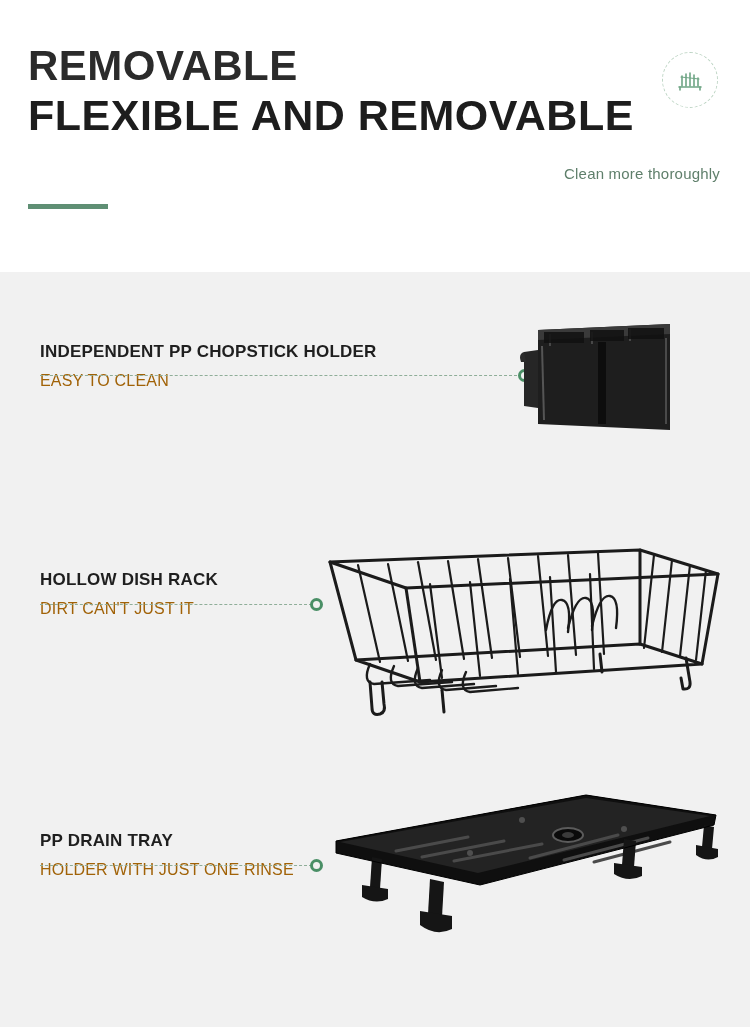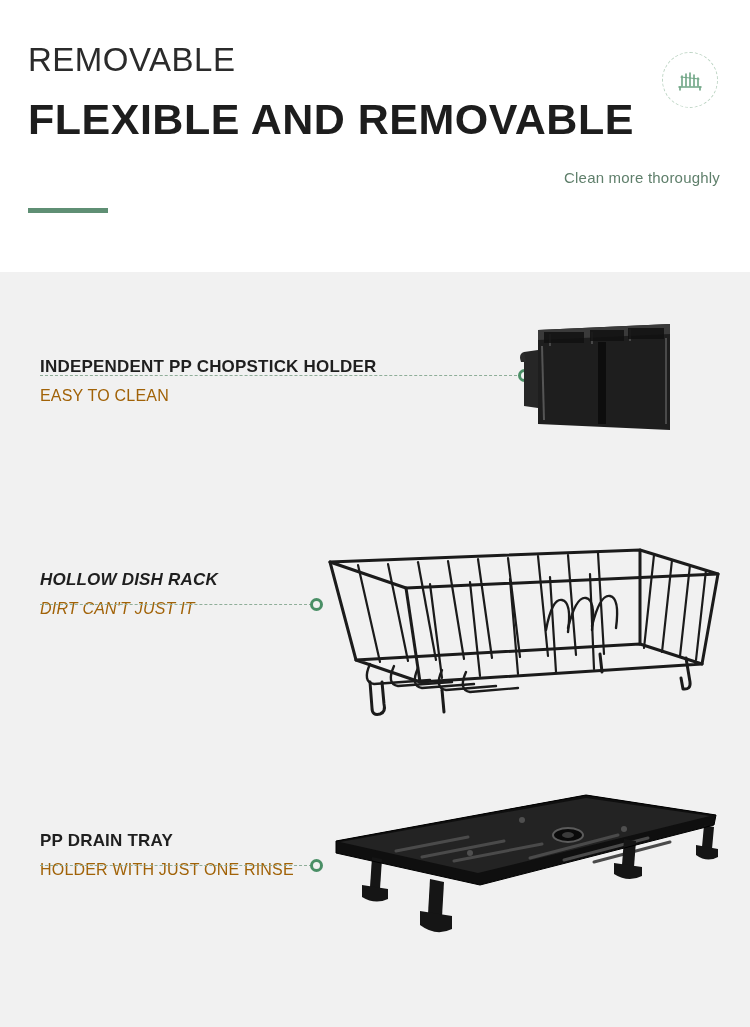--- a/index.html
+++ b/index.html
@@ -18,33 +18,33 @@
   }
 
   
   .header {
     position: relative;
     height: 272px;
     background: #ffffff;
     padding: 42px 30px 0 28px;
   }
   .title-line1 {
-    font-size: 33px;
-    font-weight: normal;
+    font-size: 42px;
+    font-weight: bold;
     color: #2b2b2b;
     letter-spacing: 0.5px;
     line-height: 1.12;
   }
   .title-line2 {
     font-size: 43px;
     font-weight: bold;
     color: #1d1d1d;
     letter-spacing: 0.5px;
     line-height: 1.12;
-    margin-top: 16px;
+    margin-top: 2px;
   }
   .subtitle {
     margin-top: 26px;
     font-size: 15px;
     color: #5f7f6b;
     letter-spacing: 0.2px;
     text-align: right;
   }
   .rule {
     margin-top: 22px;
@@ -141,21 +141,21 @@
           <path d="M7 19 L7 9 M11 19 L11 7 M15 19 L15 6 M19 19 L19 8 M23 19 L23 11"></path>
           <path d="M6 10 L24 12" stroke-width="1.2"></path>
         </g>
       </svg>
     </div>
   </div>
 
   <div class="body-area">
 
     <div class="section sec1">
-      <div class="label-block" style="top:45px;">
+      <div class="label-block" style="top:30px;">
         <div class="label-title">INDEPENDENT PP CHOPSTICK HOLDER</div>
         <div class="label-sub">EASY TO CLEAN</div>
       </div>
       <div class="leader" style="left:40px; top:63px; width:482px;"></div>
       <div class="dot" style="left:518px; top:57px;"></div>
 
       <div class="art" style="left:520px; top:0px; width:190px; height:135px;">
         <svg width="190" height="135" viewBox="0 0 190 135">
 
           <path d="M18 18 L150 12 L150 118 L18 112 Z" fill="#1e1e1e"></path>
@@ -176,21 +176,21 @@
 
           <path d="M22 34 L24 108" stroke="#555" stroke-width="2" fill="none"></path>
           <path d="M146 26 L146 112" stroke="#4a4a4a" stroke-width="2" fill="none"></path>
 
           <rect x="78" y="30" width="8" height="82" fill="#0d0d0d"></rect>
         </svg>
       </div>
     </div>
 
     <div class="section sec2">
-      <div class="label-block" style="top:28px;font-style:italic;">
+      <div class="label-block" style="top:28px;">
         <div class="label-title">HOLLOW DISH RACK</div>
         <div class="label-sub">DIRT CAN'T JUST IT</div>
       </div>
       <div class="leader" style="left:40px; top:62px; width:272px;"></div>
       <div class="dot" style="left:310px; top:56px;"></div>
 
       <div class="art" style="left:310px; top:-10px; width:420px; height:200px;">
         <svg width="420" height="200" viewBox="0 0 420 200">
           <g fill="none" stroke="#1b1b1b" stroke-width="3" stroke-linecap="round" stroke-linejoin="round">
 

